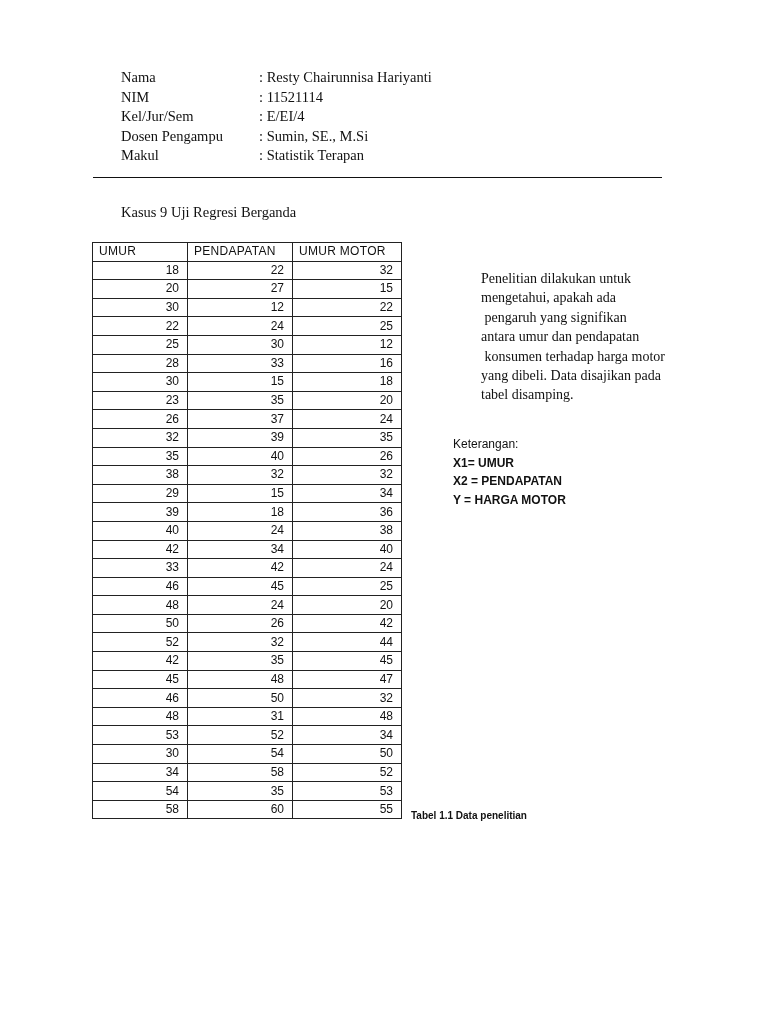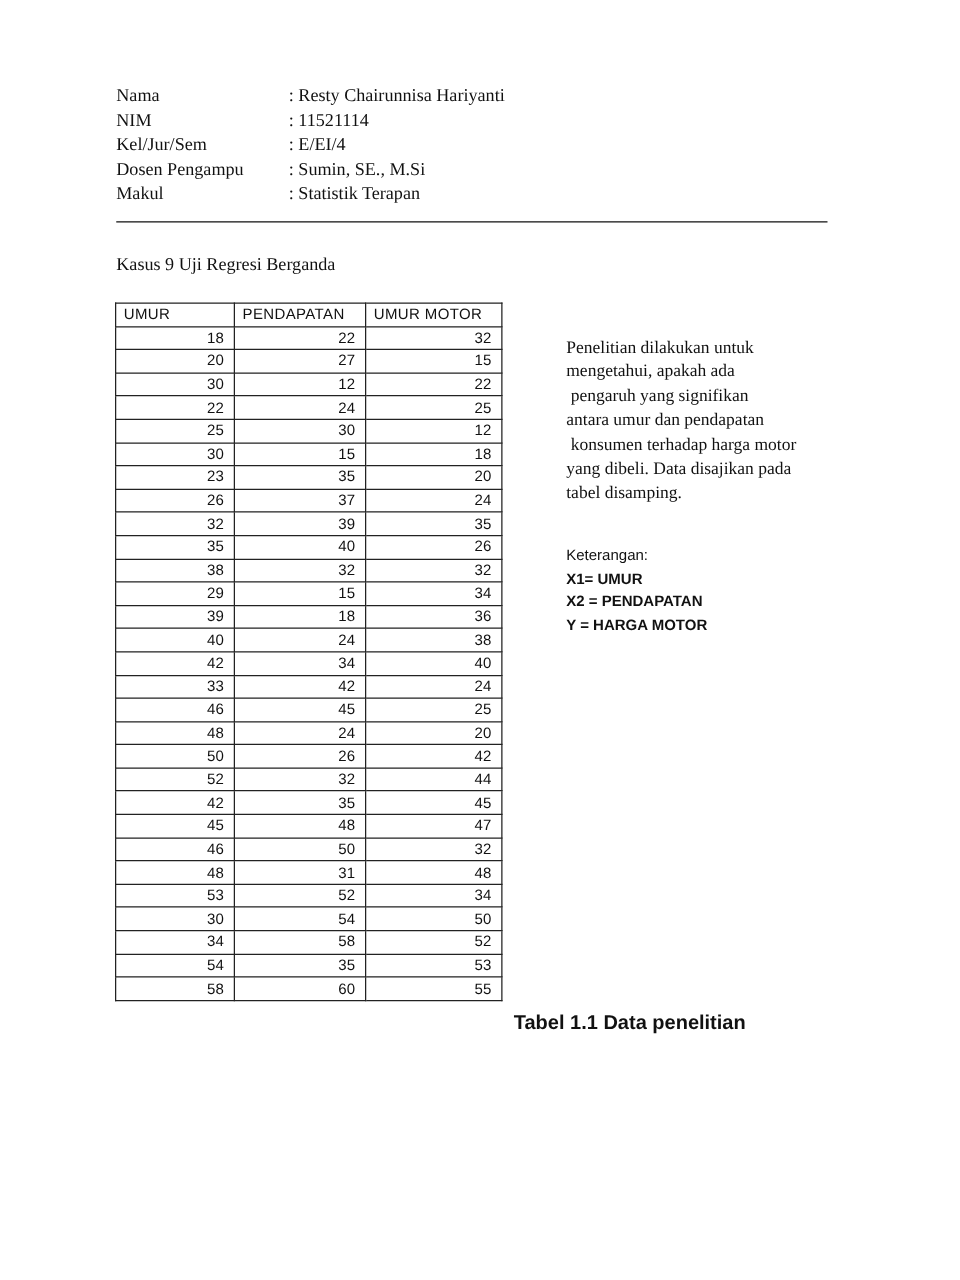--- a/index.html
+++ b/index.html
@@ -1,32 +1,32 @@
 <!DOCTYPE html>
 <html><head>
   <meta charset="utf-8">
   <style>
     html, body { margin: 0; padding: 0; background: #ffffff; }
     body { width: 768px; height: 1024px; position: relative; overflow: hidden; color: #111; }
-    .serif { font-family: "Liberation Serif", serif; }
+    .serif { font-family: "Liberation Serif", serif; margin-left: 28px; }
     .sans { font-family: "Liberation Sans", sans-serif; }
     .info { position: absolute; left: 93px; top: 68px; font-size: 14.5px; line-height: 19.5px; }
     .info-row { display: flex; }
     .info-label { width: 138px; }
     .hr { position: absolute; left: 93px; top: 177px; width: 569px; height: 0; border-top: 1.3px solid #111; }
     .case-title { position: absolute; left: 93px; top: 204px; font-size: 14.5px; }
     table.data { position: absolute; left: 92px; top: 242px; border-collapse: collapse; font-size: 12px; }
     table.data th, table.data td { border: 1.2px solid #222; height: 17.6px; padding: 0 6px; line-height: 17px; }
     table.data th { text-align: left; font-weight: normal; letter-spacing: 0.3px; }
     table.data td { text-align: right; padding-right: 8px; }
     .col1 { width: 82px; } .col2 { width: 92px; } .col3 { width: 96px; }
     .desc { position: absolute; left: 453px; top: 269px; font-size: 14px; line-height: 19.4px; white-space: pre; }
     .legend { position: absolute; left: 453px; top: 435px; font-size: 12px; line-height: 18.5px; }
     .legend .b { font-weight: bold; }
-    .caption { position: absolute; left: 411px; top: 810px; font-size: 16px; font-weight: bold; }
+    .caption { position: absolute; left: 411px; top: 810px; font-size: 10px; font-weight: bold; }
   </style>
 </head>
 <body>
 
 <div class="info serif">
   <div class="info-row">
     <span class="info-label">Nama</span>
     <span>: Resty Chairunnisa Hariyanti</span>
   </div>
   <div class="info-row">
@@ -79,20 +79,25 @@
         <td>22</td>
         <td>24</td>
         <td>25</td>
       </tr>
       <tr>
         <td>25</td>
         <td>30</td>
         <td>12</td>
       </tr>
       <tr>
+        <td>28</td>
+        <td>33</td>
+        <td>16</td>
+      </tr>
+      <tr>
         <td>30</td>
         <td>15</td>
         <td>18</td>
       </tr>
       <tr>
         <td>23</td>
         <td>35</td>
         <td>20</td>
       </tr>
       <tr>

